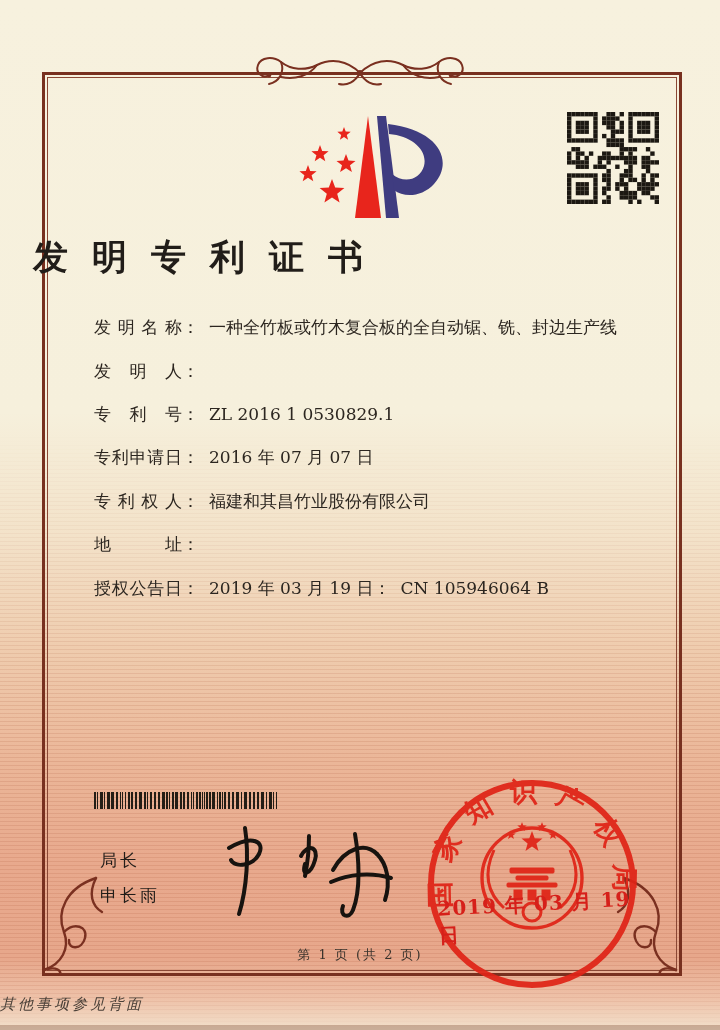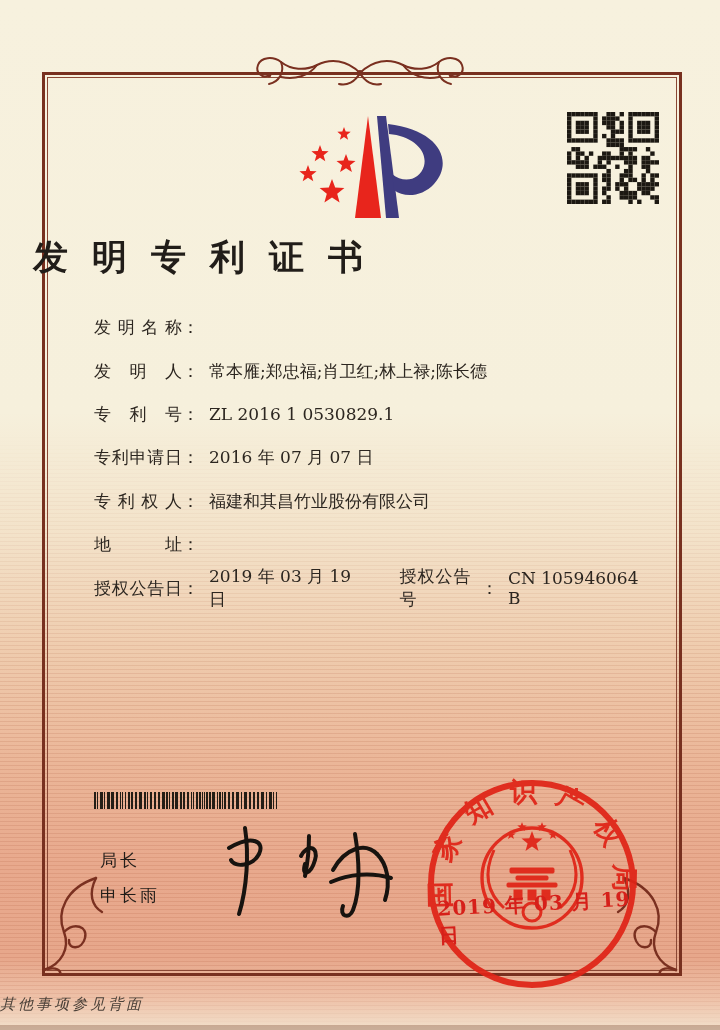--- a/index.html
+++ b/index.html
@@ -336,25 +336,25 @@
         <rect x="26.29" y="87.62" width="4.38" height="4.38"></rect>
       </g>
   </svg>
 
   <div class="abs title">发明专利证书</div>
 
   <div class="abs fields">
     <div class="frow">
       <span class="lbl">发明名称</span>
         <span class="colon">：</span>
+      <span class="val">一种全竹板或竹木复合板的全自动锯、铣、封边生产线</span>
     </div>
     <div class="frow">
       <span class="lbl">发明人</span>
         <span class="colon">：</span>
-      <span class="val">常本雁;郑忠福;肖卫红;林上禄;陈长德</span>
     </div>
     <div class="frow">
       <span class="lbl">专利号</span>
         <span class="colon">：</span>
       <span class="val">ZL 2016 1 0530829.1</span>
     </div>
     <div class="frow">
       <span class="lbl">专利申请日</span>
         <span class="colon">：</span>
       <span class="val">2016 年 07 月 07 日</span>
@@ -365,21 +365,20 @@
       <span class="val">福建和其昌竹业股份有限公司</span>
     </div>
     <div class="frow">
       <span class="lbl">地址</span>
         <span class="colon">：</span>
     </div>
     <div class="frow">
       <span class="lbl">授权公告日</span>
         <span class="colon">：</span>
       <span class="val">2019 年 03 月 19 日</span>
-      <span class="lbl2">授权公告号</span>
         <span class="colon">：</span>
       <span class="val">CN 105946064 B</span>
     </div>
   </div>
 
   <div class="abs paras">
   </div>
 
   <svg class="abs" style="left:94px;top:792px" width="188" height="17" viewBox="0 0 188 17">
     <g id="barcode-bars" fill="#241e16">
@@ -479,16 +478,17 @@
       <rect x="92" y="100" width="32" height="4" rx="1"></rect>
       <rect x="83" y="107" width="50" height="4" rx="1"></rect>
       <rect x="90" y="114" width="8" height="10"></rect>
       <rect x="104" y="114" width="8" height="10"></rect>
       <rect x="118" y="114" width="8" height="10"></rect>
       <circle cx="108" cy="136" r="9" fill="none" stroke-width="3"></circle>
     </g>
   </svg>
   <div class="abs seal-date">2019 年 03 月 19 日</div>
 
+  <div class="abs page-info">第 1 页 (共 2 页)</div>
   <div class="abs back-note">其他事项参见背面</div>
 
   <div class="scan-edge"></div>
 </div>
 
 </body></html>

